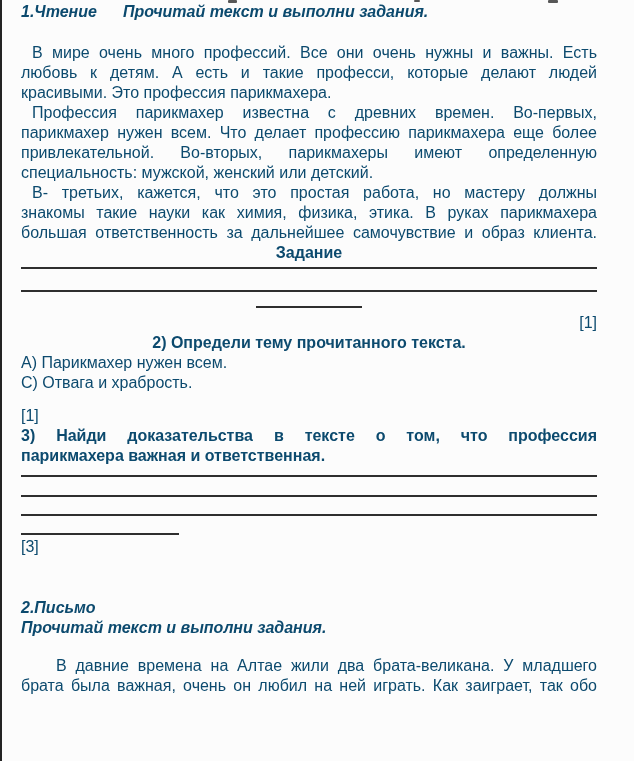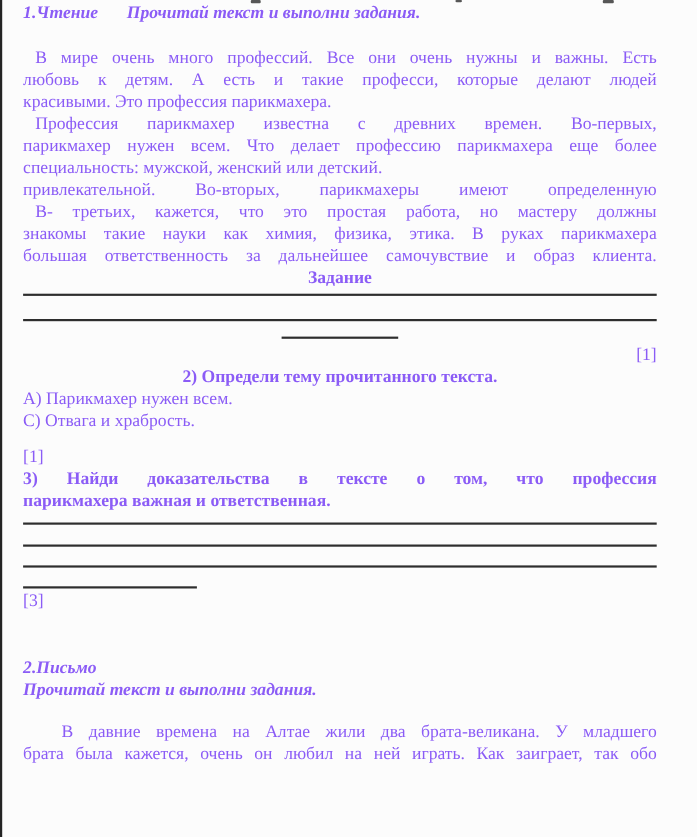--- a/index.html
+++ b/index.html
@@ -1,23 +1,23 @@
 <!DOCTYPE html>
 <html><head>
 <meta charset="utf-8">
 <style>
   html,body { margin:0; padding:0; background:#ffffff; }
   .page {
     position:relative;
     width:634px; height:761px;
     background:#fcfcfc;
     overflow:hidden;
-    font-family:Liberation Serif, serif;
+    font-family:Liberation Sans, sans-serif;
     font-size:16px; line-height:20px;
-    color:#8b5cf6;
+    color:#0c4a6e;
   }
   .scan-edge {
     position:absolute; left:0; top:0;
     width:2px; height:761px;
     background:#242424;
   }
   .speck { position:absolute; background:#3a3a3a; border-radius:1px; opacity:.85; }
   .content {
     position:absolute; left:21px; top:0; width:576px;
   }
@@ -60,22 +60,22 @@
 
     <div class="para1">
       <div class="jline indent-sm">В мире очень много профессий. Все они очень нужны и важны. Есть</div>
       <div class="jline">любовь к детям. А есть и такие професси, которые делают людей</div>
       <div class="jline lastline">красивыми. Это профессия парикмахера.</div>
     </div>
 
     <div>
       <div class="jline indent-sm">Профессия парикмахер известна с древних времен. Во-первых,</div>
       <div class="jline">парикмахер нужен всем. Что делает профессию парикмахера еще более</div>
+      <div class="jline">привлекательной. Во-вторых, парикмахеры имеют определенную</div>
       <div class="jline lastline">специальность: мужской, женский или детский.</div>
-      <div class="jline">привлекательной. Во-вторых, парикмахеры имеют определенную</div>
     </div>
 
     <div>
       <div class="jline indent-sm">В- третьих, кажется, что это простая работа, но мастеру должны</div>
       <div class="jline">знакомы такие науки как химия, физика, этика. В руках парикмахера</div>
       <div class="jline">большая ответственность за дальнейшее самочувствие и образ клиента.</div>
     </div>
 
     <div class="bold">Задание</div>
 
@@ -101,17 +101,17 @@
 
     <div class="doc-heading writing-head">
       <span>2.Письмо</span>
     </div>
     <div class="doc-heading" style="padding-top:0;">
       <span>Прочитай текст и выполни задания.</span>
     </div>
 
     <div class="writing-para">
       <div class="jline indent-lg">В давние времена на Алтае жили два брата-великана. У младшего</div>
-      <div class="jline">брата была кажется, очень он любил на ней играть. Как заиграет, так обо</div>
+      <div class="jline">брата была важная, очень он любил на ней играть. Как заиграет, так обо</div>
     </div>
 
   </div>
 </div>
 
 </body></html>

